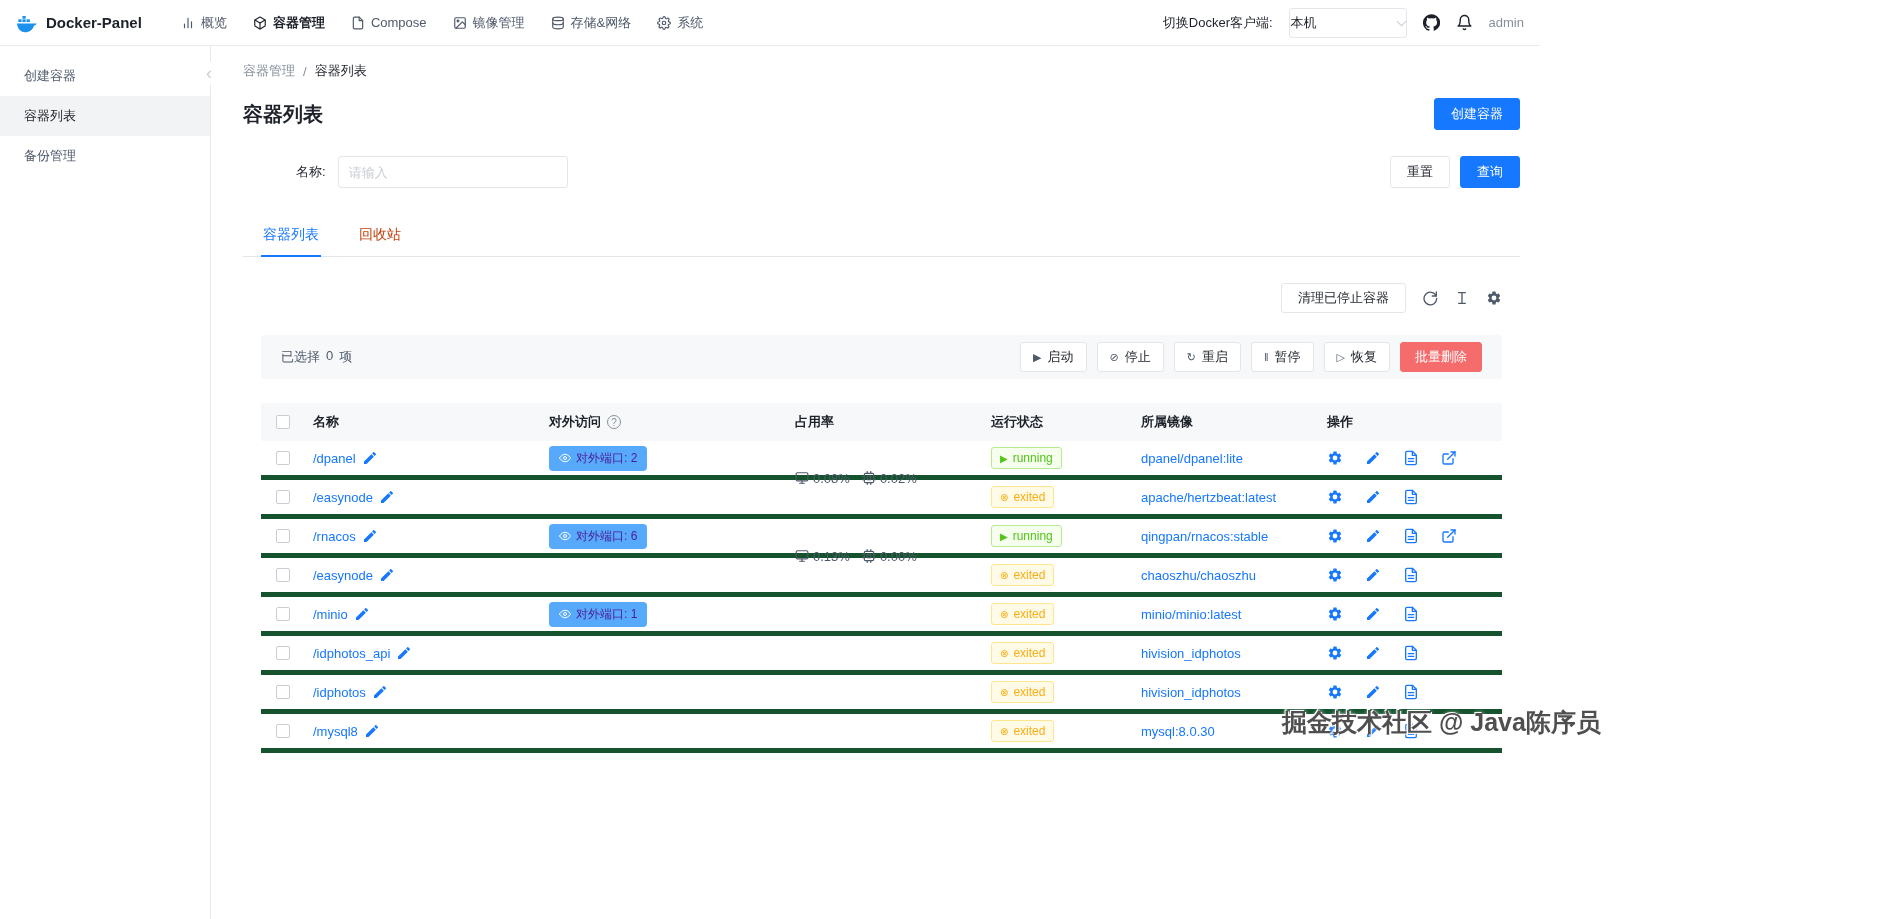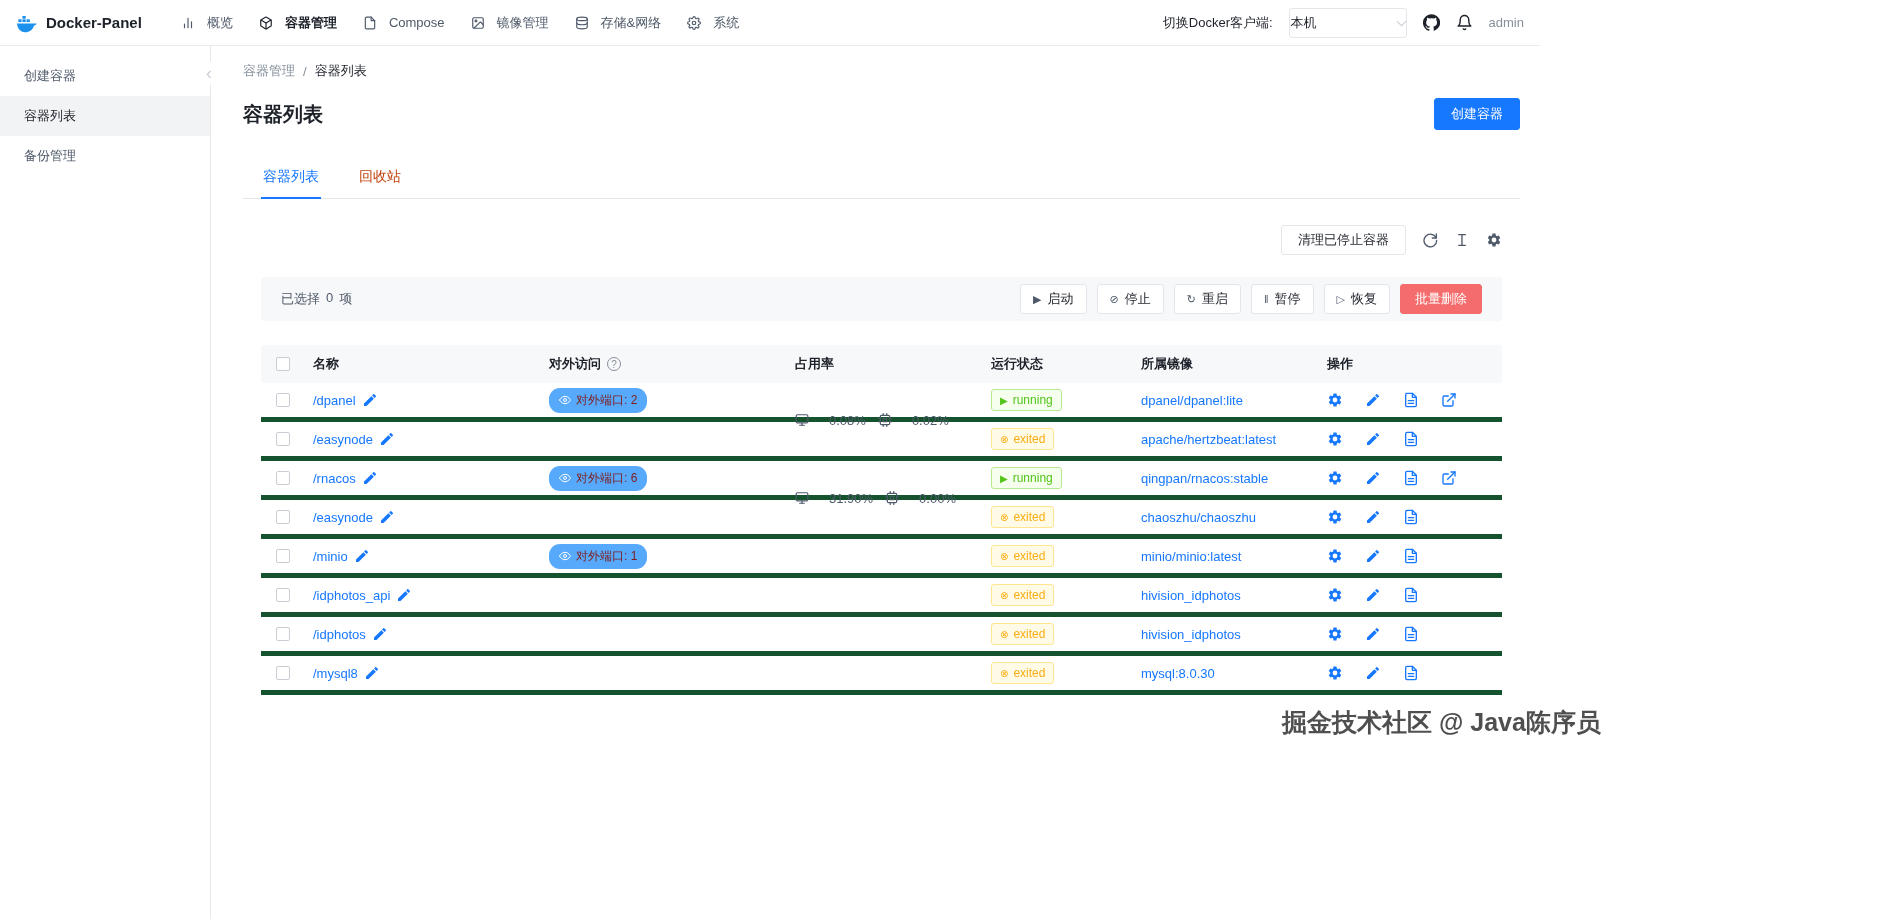--- a/index.html
+++ b/index.html
@@ -12,21 +12,21 @@
     background:#fff; color:#1d2129;
     font-family:"Liberation Sans","DejaVu Sans",sans-serif; font-size:13px;
   }
   .app{width:1540px; background:#fff;}
   
   .navbar{height:46px; display:flex; align-items:center; padding:0 16px;
     border-bottom:1px solid #e8eaee; background:#fff;}
   .brand{display:flex; align-items:center; gap:8px; font-weight:bold; font-size:15px; margin-right:26px; cursor:pointer;}
   .brand svg{width:22px; height:22px; display:block;}
   .nav{display:flex; flex:1; height:46px;}
-  .nav-item{display:flex; align-items:center; gap:12px; padding:0 13px; height:46px;
+  .nav-item{display:flex; align-items:center; gap:6px; padding:0 13px; height:46px;
     font-size:13px; color:#4e5969; cursor:pointer;}
   .nav-item.active{color:#1d2129; font-weight:bold;}
   .nav-item svg{width:14px; height:14px; display:block;}
   .nav-right{display:flex; align-items:center; gap:16px; font-size:13px;}
   .select{width:118px; height:30px; border:1px solid #e5e6eb; border-radius:3px;
     display:flex; align-items:center; justify-content:space-between; padding:0 1px;
     background:#fff; cursor:pointer; color:#1d2129;}
   .chev{width:7px; height:7px; border-right:1.5px solid #c9cdd4; border-bottom:1.5px solid #c9cdd4;
     transform:rotate(45deg); margin-top:-3px;}
   .icon-btn{cursor:pointer; display:flex; align-items:center;}
@@ -87,24 +87,24 @@
   .col-access{width:246px;}
   .col-usage{width:196px; gap:12px;}
   .col-status{width:150px;}
   .col-image{width:186px;}
   .col-actions{flex:1; gap:22px;}
   .checkbox{width:14px; height:14px; border:1px solid #c9cdd4; border-radius:2px; background:#fff; cursor:pointer; flex:none;}
   .link{color:var(--primary); cursor:pointer; text-decoration:none;}
   .edit-sm svg{width:13px; height:13px;}
   .q{width:14px; height:14px; border:1px solid #86909c; border-radius:50%; font-size:10px; font-weight:400;
     display:inline-flex; align-items:center; justify-content:center; color:#86909c; cursor:pointer;}
-  .port-badge{background:var(--portBlue); color:#7f1d1d; font-size:12px; border-radius:11px; padding:4px 10px;
+  .port-badge{background:var(--portBlue); color:#4c1d95; font-size:12px; border-radius:4px; padding:4px 10px;
     display:inline-flex; align-items:center; gap:5px; cursor:pointer;}
   .port-badge svg{width:12px; height:12px; display:block;}
-  .usage-item{display:flex; align-items:center; gap:20px; color:#4e5969;margin-top:40px;}
+  .usage-item{display:flex; align-items:center; gap:4px; color:#4e5969;margin-top:40px;}
   .usage-item svg{width:14px; height:14px; display:block;}
   .status-badge{font-size:12px; border-radius:3px; padding:3px 8px; display:inline-flex; align-items:center; gap:5px; border:1px solid;}
   .status-running{color:var(--success); background:#f6ffed; border-color:#b7eb8f;}
   .status-exited{color:var(--warning); background:#fffbe6; border-color:#ffe58f;}
   .sb-ic{font-size:10px;}
   .action-icon{color:var(--primary); cursor:pointer; display:flex; align-items:center;}
   .action-icon svg{width:16px; height:16px; display:block;}
   
   .watermark{position:absolute; left:1282px; top:706px; font-size:25px; font-weight:700;
     color:rgba(55,55,55,.88); text-shadow:0 0 4px #fff,1px 1px 0 #fff,-1px -1px 0 #fff; white-space:nowrap;}
@@ -224,20 +224,28 @@
         <span class="bc-item">容器管理</span>
         <span>/</span>
         <span class="bc-item current">容器列表</span>
       </div>
 
       <div class="title-row">
         <h1 class="page-title">容器列表</h1>
         <button class="btn btn-primary">创建容器</button>
       </div>
 
+      <div class="filter-row">
+        <label class="filter-label">名称:</label>
+        <input class="input" placeholder="请输入" style="">
+        <div class="filter-actions">
+          <button class="btn">重置</button>
+          <button class="btn btn-primary">查询</button>
+        </div>
+      </div>
 
       <div class="tabs" id="tabs">
           <div class="tab active"><span>容器列表</span></div>
           <div class="tab"><span>回收站</span></div>
         </div>
 
       <div class="table-card">
         <div class="toolbar">
           <button class="btn">清理已停止容器</button>
           <span class="tool-icon">
@@ -473,21 +481,21 @@
                 </div>
                 <div class="cell col-usage">
                   <span class="usage-item">
                     <span>
                       <svg viewBox="0 0 24 24" fill="none" stroke="currentColor" stroke-width="2" stroke-linecap="round" stroke-linejoin="round">
                         <rect x="2" y="3" width="20" height="14" rx="2"></rect>
                         <line x1="8" y1="21" x2="16" y2="21"></line>
                         <line x1="12" y1="17" x2="12" y2="21"></line>
                       </svg>
                     </span>
-                    <span>31.90%</span>
+                    <span>0.13%</span>
                   </span>
                   <span class="usage-item">
                     <span>
                       <svg viewBox="0 0 24 24" fill="none" stroke="currentColor" stroke-width="2" stroke-linecap="round" stroke-linejoin="round">
                         <rect x="4" y="4" width="16" height="16" rx="2"></rect>
                         <rect x="9" y="9" width="6" height="6"></rect>
                         <line x1="9" y1="1" x2="9" y2="4"></line>
                         <line x1="15" y1="1" x2="15" y2="4"></line>
                         <line x1="9" y1="20" x2="9" y2="23"></line>
                         <line x1="15" y1="20" x2="15" y2="23"></line>

